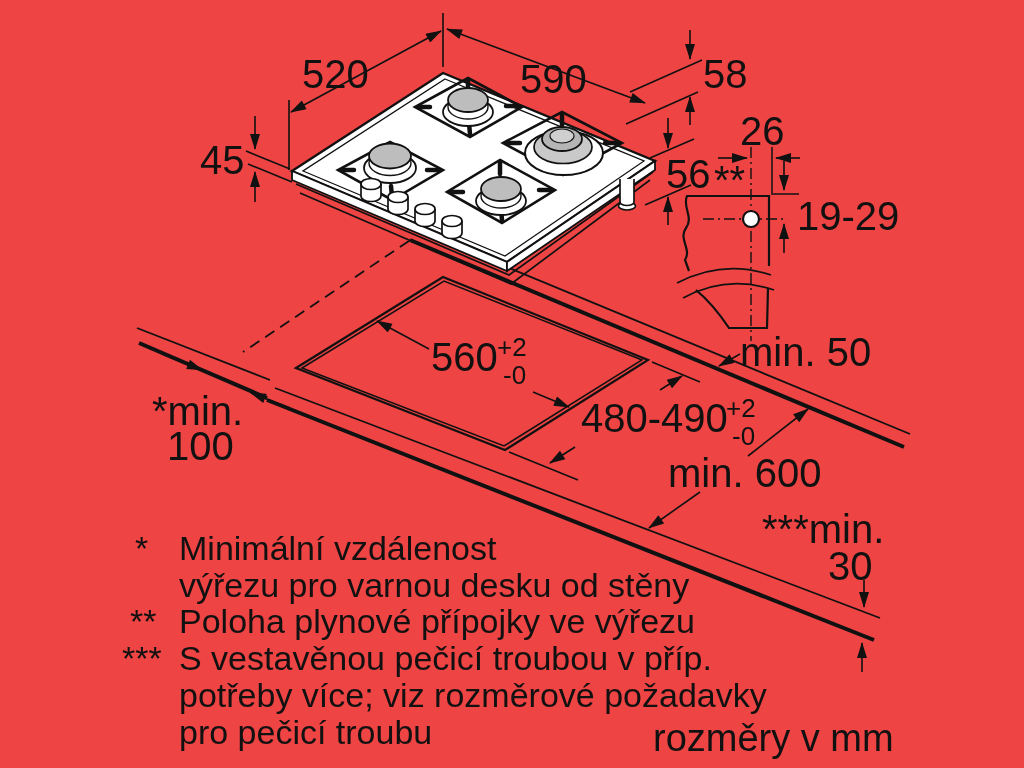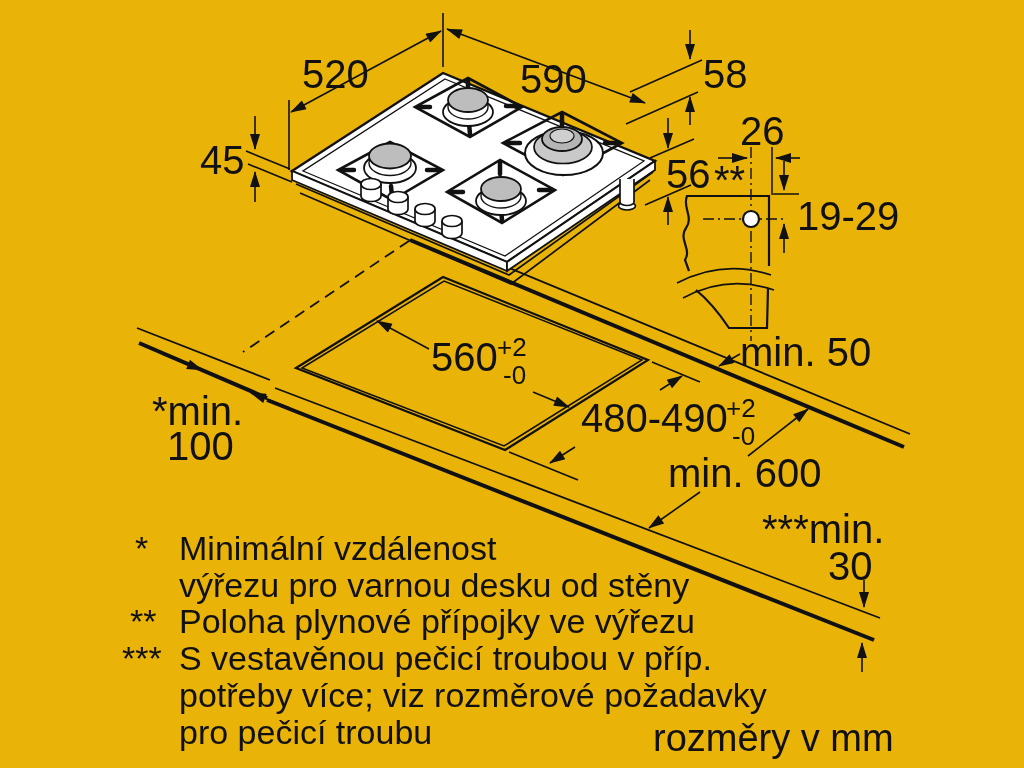--- a/index.html
+++ b/index.html
@@ -1,16 +1,16 @@
 <!DOCTYPE html>
 <html><head>
 <meta charset="utf-8">
 <style>
   html,body{margin:0;padding:0;background:#e9e9e9;}
-  #stage{position:relative;width:1024px;height:768px;background:#eab308;overflow:hidden;
+  #stage{position:relative;width:1024px;height:768px;background:#ef4444;overflow:hidden;
          font-family:"Liberation Sans", sans-serif;}
   svg{position:absolute;left:0;top:0;}
   svg text{fill:#111;font-family:"Liberation Sans", sans-serif;}
   .dim{font-size:40px;}
   .tol{font-size:26px;}
   .note{font-size:34px;}
   .units{font-size:38px;}
   .ln{stroke:#111;fill:none;}
 </style>
 </head>

